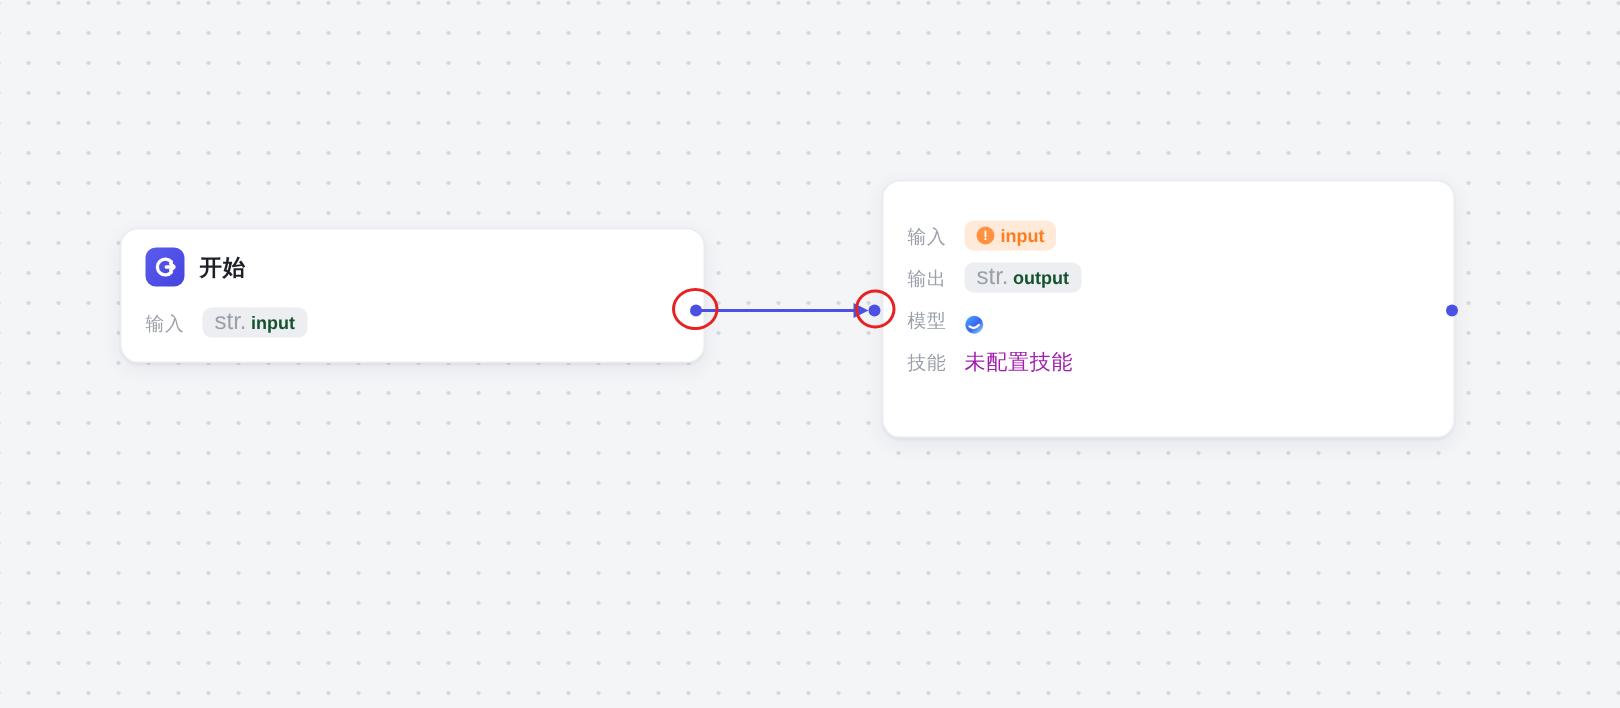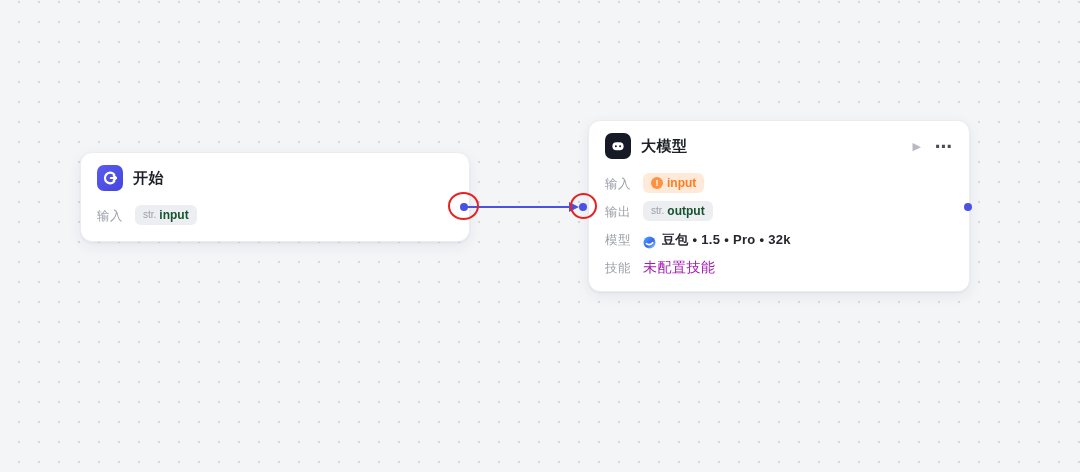--- a/index.html
+++ b/index.html
@@ -23,21 +23,21 @@
   .llm-icon-bg{background:#161a26;}
   .node-title{font-size:15px;font-weight:700;color:#1d2027;margin-left:10px;letter-spacing:.5px;}
   .header-actions{margin-left:auto;display:flex;align-items:center;gap:14px;}
   .run-btn{font-size:11px;color:#b7bac2;cursor:pointer;line-height:1;}
   .more-btn{font-size:17px;font-weight:700;color:#494d56;cursor:pointer;line-height:1;letter-spacing:1px;}
   .rows{display:flex;flex-direction:column;gap:8px;margin-top:14px;}
   .node-row{display:flex;align-items:flex-end;height:20px;}
   .row-label{font-size:12.5px;color:#9ba0aa;width:28px;flex:0 0 auto;margin-right:10px;letter-spacing:.5px;}
   .badge{display:inline-flex;align-items:center;height:20px;border-radius:6px;padding:0 8px;font-size:12px;line-height:20px;}
   .badge-gray{background:#edeef2;}
-  .badge-gray .prefix{font-size:10px;color:#9aa0a9;margin-right:3px;}
+  .badge-gray .prefix{font-size:16px;color:#9aa0a9;margin-right:3px;}
   .badge-gray .val{color:#14532d;font-weight:700;}
   .badge-orange{background:#ffeada;}
   .badge-orange .val{color:#ff7d1f;font-weight:700;}
   .ref-icon{width:12px;height:12px;border-radius:50%;background:#ff9140;color:#fff;
     display:inline-flex;align-items:center;justify-content:center;font-size:9px;font-weight:700;margin-right:4px;}
   .model-value{font-size:13px;color:#24272e;font-weight:600;margin-left:6px;letter-spacing:.3px;}
   .muted-value{font-size:14px;color:#a21caf;letter-spacing:.5px;}
   .port{position:absolute;width:8px;height:8px;border-radius:50%;background:#4b51e3;z-index:3;cursor:crosshair;}
   .edge-svg{position:absolute;left:460px;top:199px;z-index:2;}
   .hl-circle{position:absolute;border:2.2px solid #e62222;border-radius:50%;z-index:4;box-sizing:border-box;}
@@ -66,34 +66,20 @@
         <span class="row-label">输入</span>
         <span class="badge badge-gray">
           <span class="prefix">str.</span>
           <span class="val">input</span>
         </span>
       </div>
     </div>
   </div>
 
   <div class="node llm-node">
-    <div class="node-header">
-      <span class="node-icon llm-icon-bg">
-        <svg width="16" height="16" viewBox="0 0 16 16">
-          <rect x="2.4" y="4.3" width="11.2" height="8" rx="4" fill="#ffffff"></rect>
-          <circle cx="5.9" cy="8.3" r="1" fill="#161a26"></circle>
-          <circle cx="10.1" cy="8.3" r="1" fill="#161a26"></circle>
-        </svg>
-      </span>
-      <span class="node-title">大模型</span>
-      <span class="header-actions">
-        <span class="run-btn">▶</span>
-        <span class="more-btn">⋯</span>
-      </span>
-    </div>
     <div class="rows">
       <div class="node-row">
         <span class="row-label">输入</span>
         <span class="badge badge-orange">
           <span class="ref-icon">!</span>
           <span class="val">input</span>
         </span>
       </div>
       <div class="node-row">
         <span class="row-label">输出</span>
@@ -110,21 +96,20 @@
               <linearGradient id="dbg" x1="0" y1="0" x2="1" y2="1">
                 <stop offset="0" stop-color="#45b2ff"></stop>
                 <stop offset="0.55" stop-color="#3b63f2"></stop>
                 <stop offset="1" stop-color="#8fe0ff"></stop>
               </linearGradient>
             </defs>
             <circle cx="6.5" cy="6.5" r="6" fill="url(#dbg)"></circle>
             <path d="M3.4 7.6 q3.1 2.4 6.2-.9" stroke="#ffffff" stroke-width="1.6" fill="none" stroke-linecap="round"></path>
           </svg>
         </span>
-        <span class="model-value">豆包 • 1.5 • Pro • 32k</span>
       </div>
       <div class="node-row">
         <span class="row-label">技能</span>
         <span class="muted-value">未配置技能</span>
       </div>
     </div>
   </div>
 
   <svg class="edge-svg" width="130" height="16">
     <line x1="4" y1="8" x2="110" y2="8" stroke="#4b51e3" stroke-width="2"></line>

